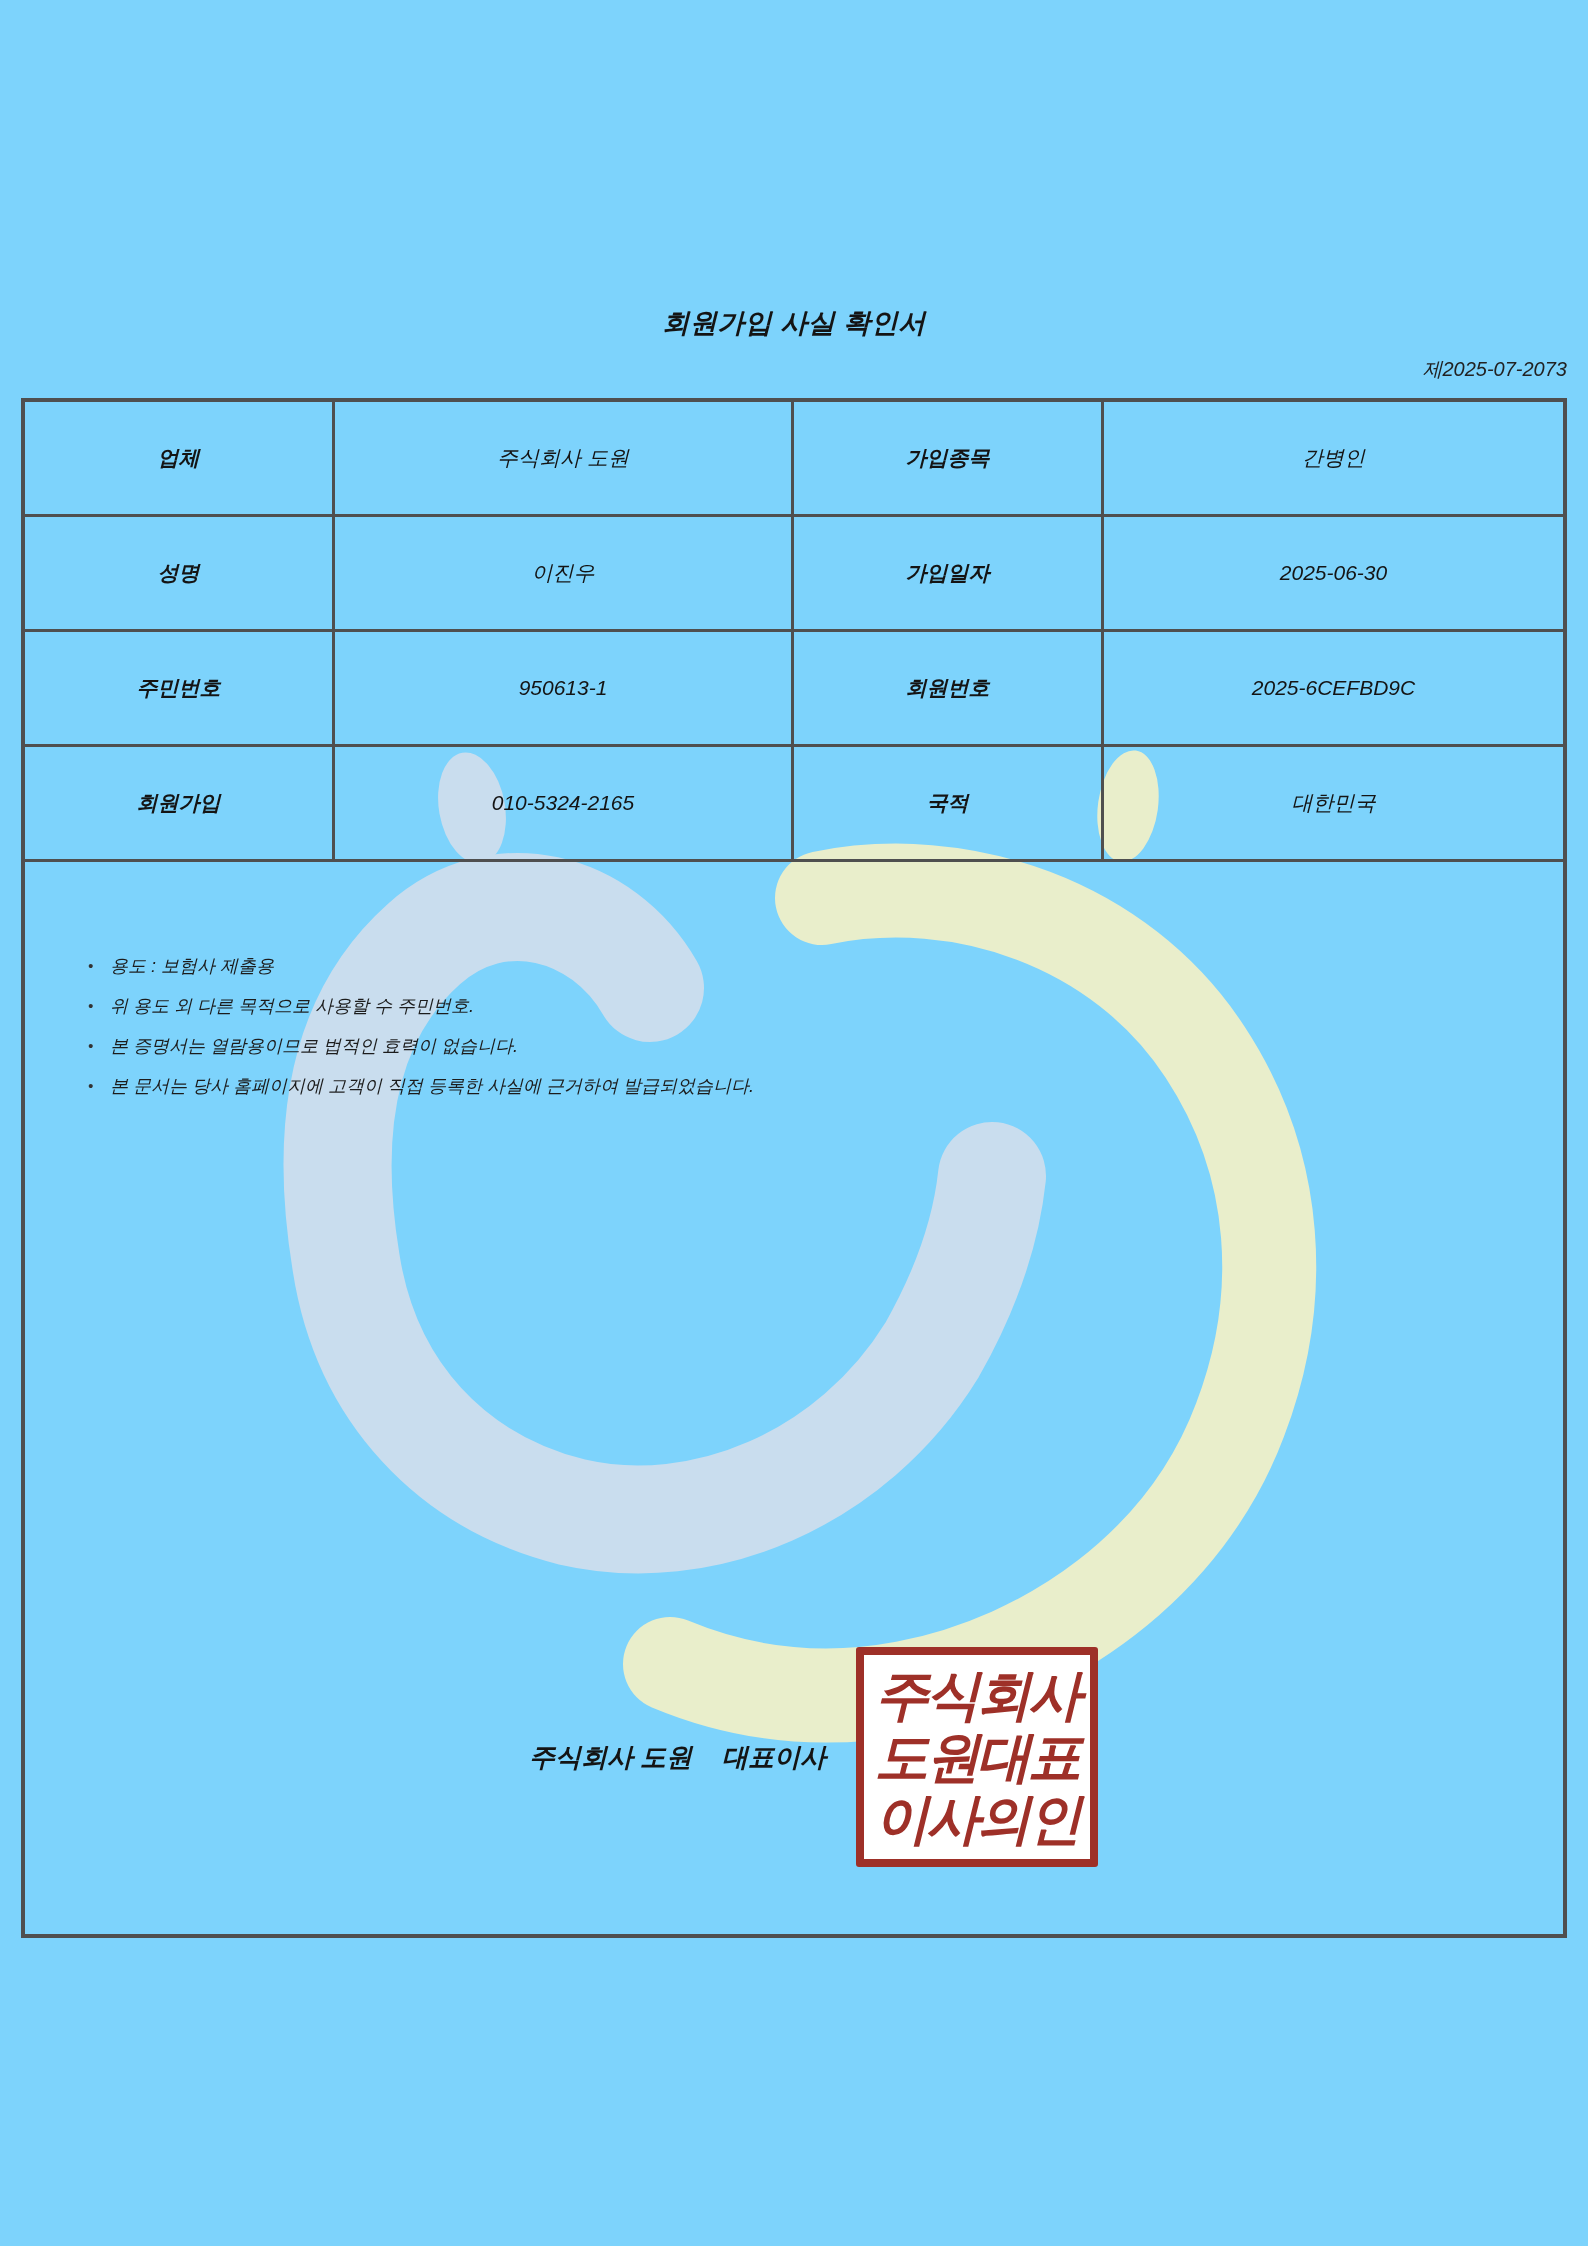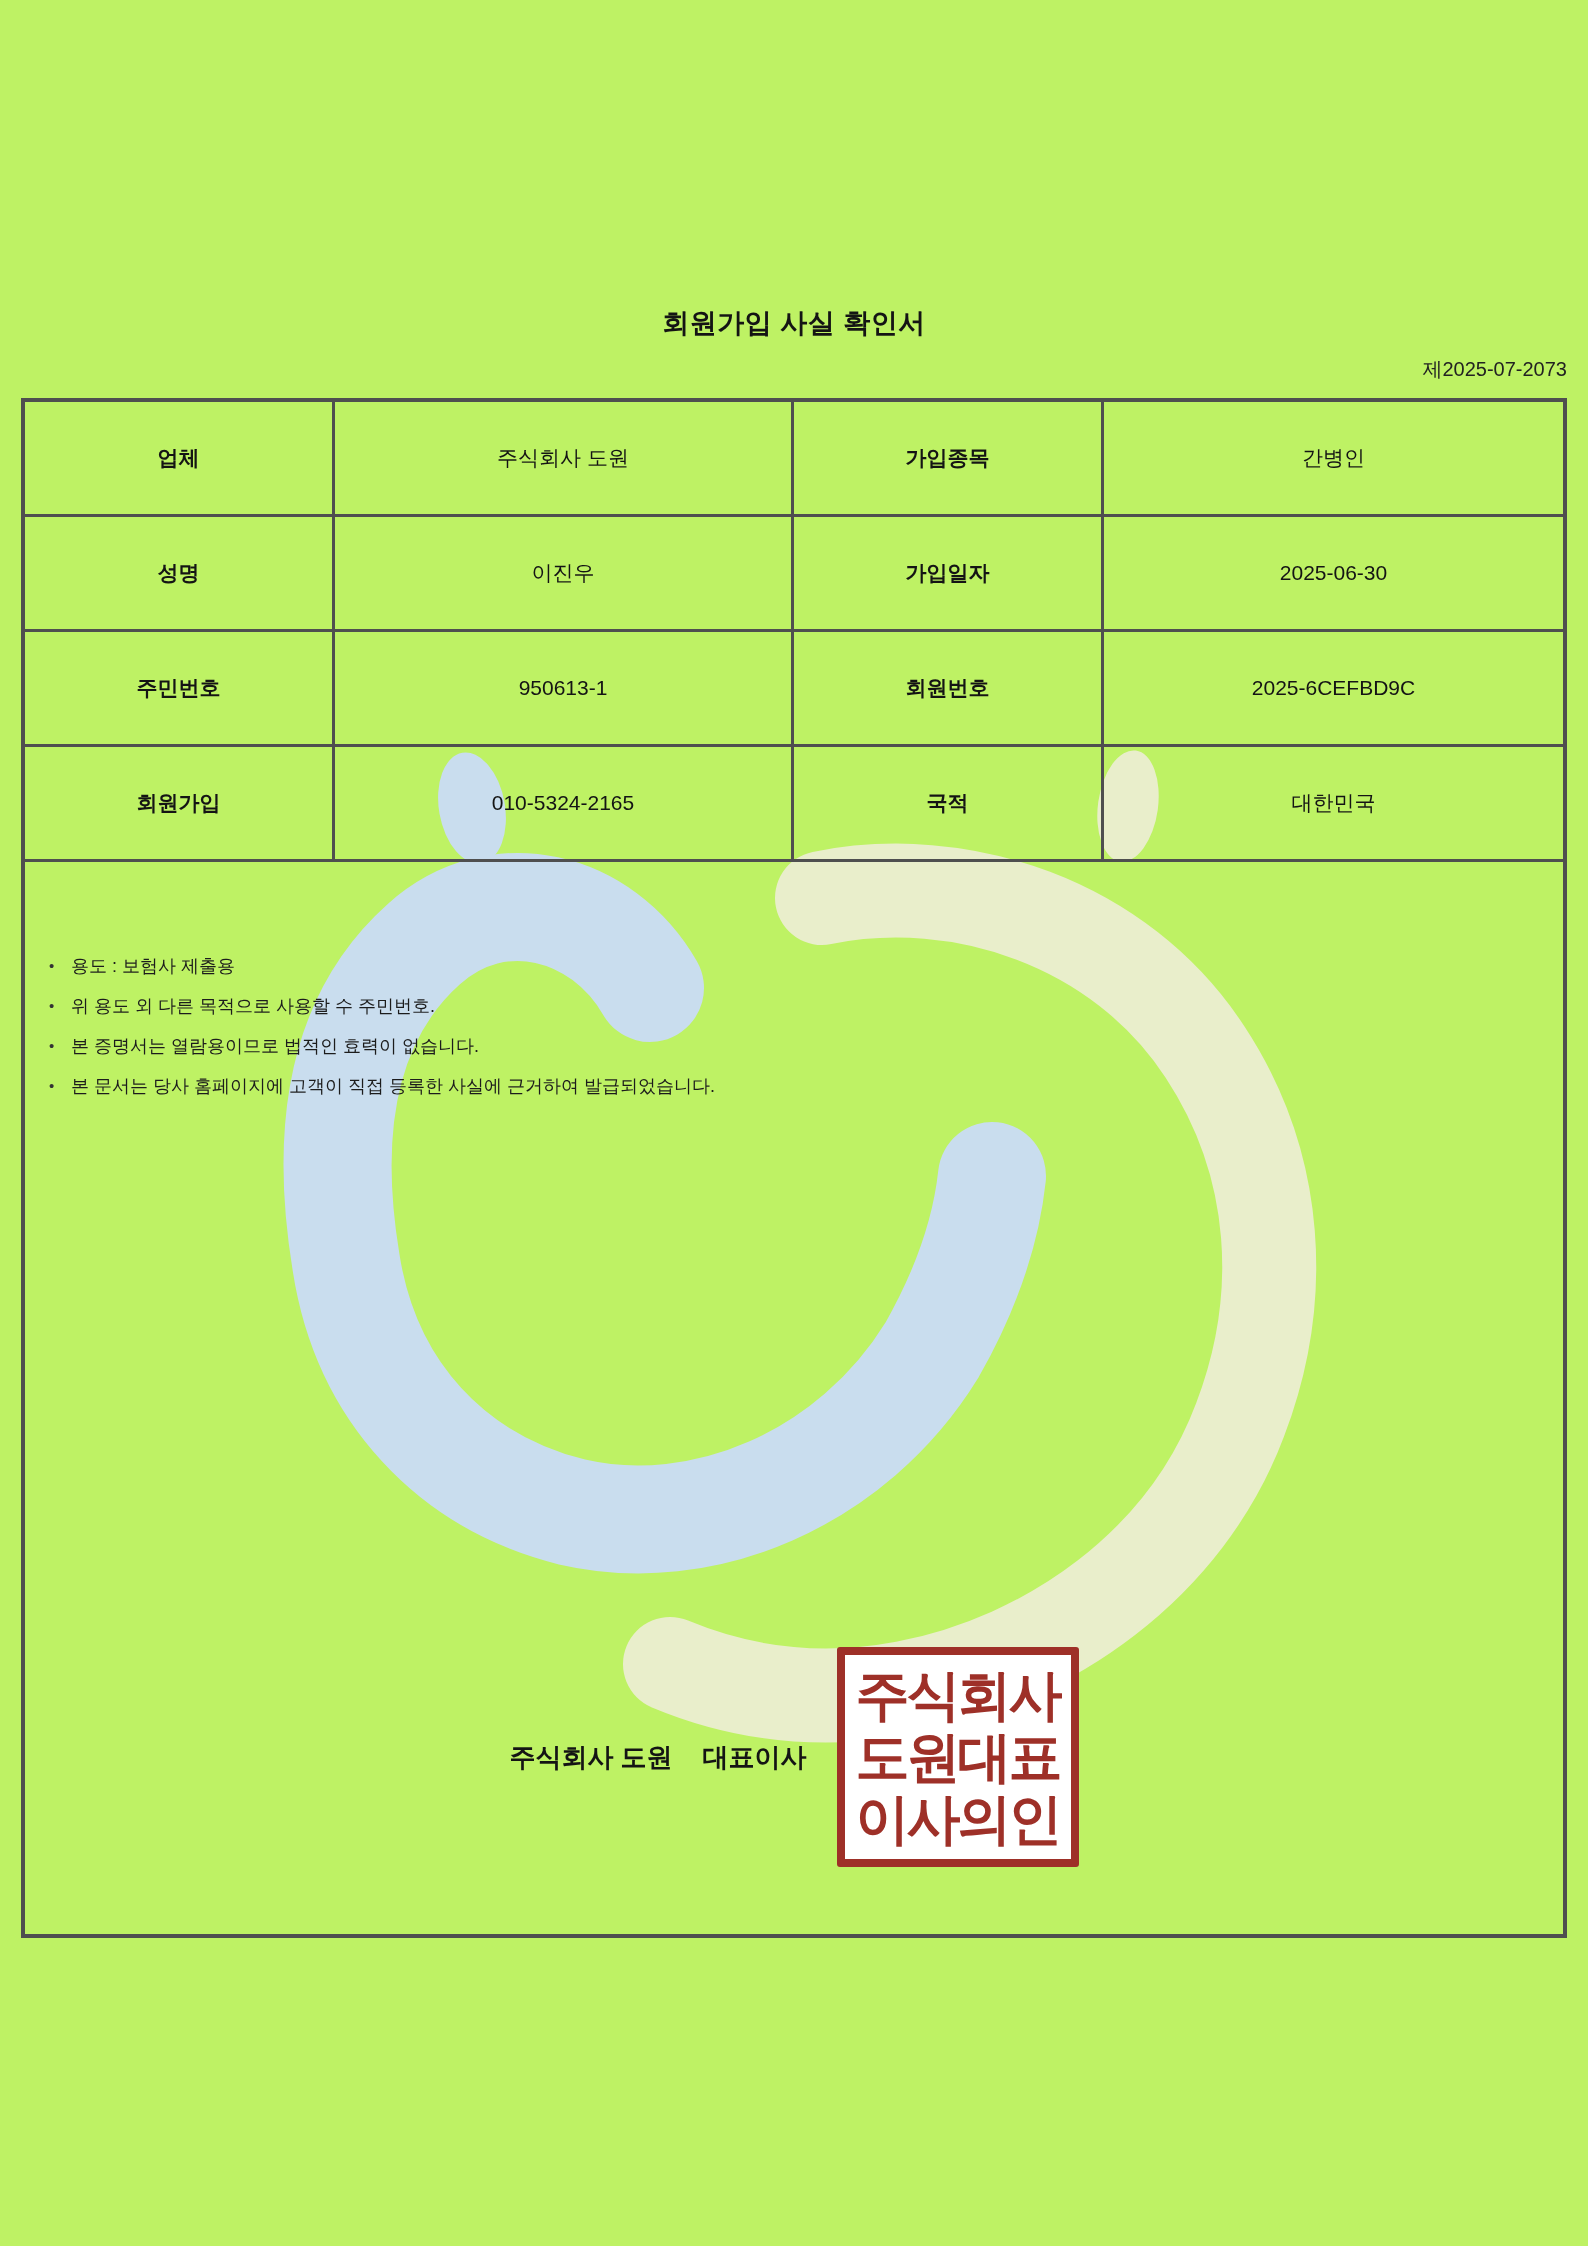--- a/index.html
+++ b/index.html
@@ -7,24 +7,25 @@
     --text_black:#141414;
     --watermark_blue:#c9ddee;
     --watermark_green:#e9eecb;
     --seal_red:#9e3028;
   }
   *{margin:0;padding:0;box-sizing:border-box;}
   html,body{background:#ffffff;}
   .page{
     position:relative;
     width:1588px;height:2246px;
-    background:#bef264;
+    background:#7dd3fc;
     font-family:"Liberation Sans","DejaVu Sans",sans-serif;
     color:var(--text_black);
     overflow:hidden;
+    font-style:italic;
   }
   .watermark{
     position:absolute;left:0;top:0;width:1588px;height:2246px;
     z-index:0;pointer-events:none;
   }
   .content{position:relative;z-index:1;}
   .cert-title{
     position:absolute;top:305px;left:0;width:100%;
     text-align:center;
     font-size:27px;font-weight:bold;letter-spacing:0.5px;
@@ -47,20 +48,21 @@
     font-size:21px;
     background:transparent;
     text-align:center;
   }
   .cell.vline{border-right:3px solid var(--border_gray);}
   .cell.label{font-weight:bold;}
   .notes-area{
     grid-column:1 / 5;
     position:relative;
     background:transparent;
+    margin-left:39px;
   }
   .notes-list{
     position:absolute;left:24px;top:84px;
     list-style:none;
     font-size:18px;line-height:40px;color:#1c1c1c;
   }
   .note-item .bullet{
     display:inline-block;width:22px;text-align:left;
     font-size:15px;vertical-align:1px;color:#333;
   }

